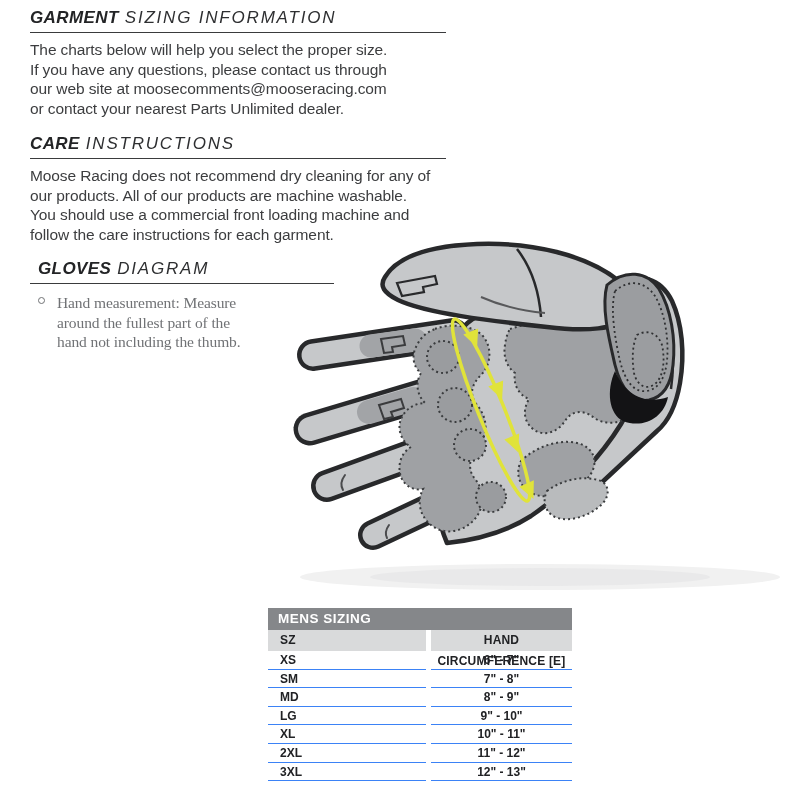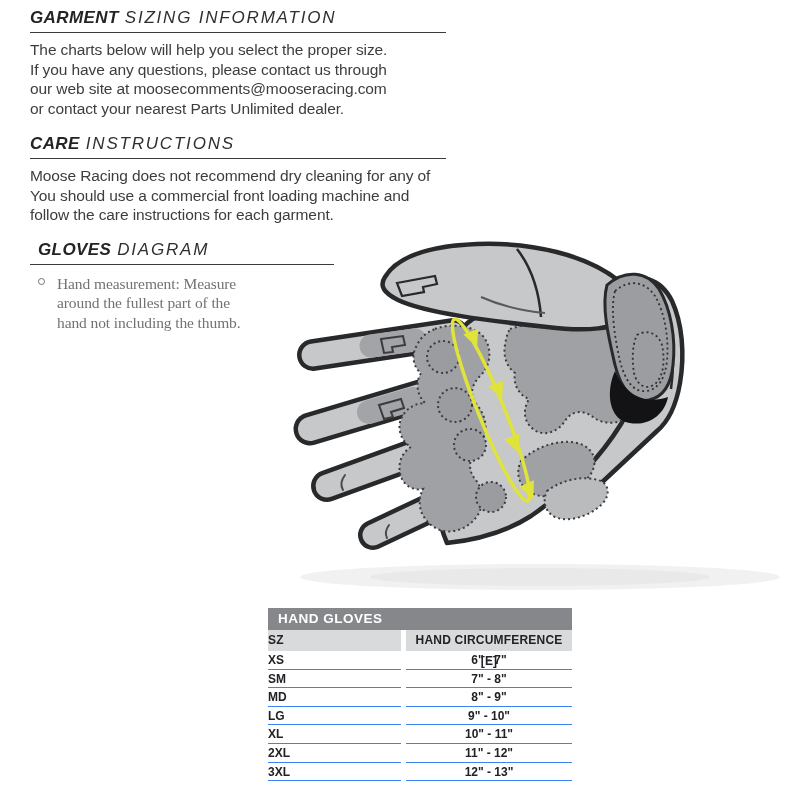--- a/index.html
+++ b/index.html
@@ -29,21 +29,21 @@
   .gap2{margin-top:15px;margin-left:8px;}
   
   .diagram{position:absolute;left:285px;top:233px;width:500px;height:368px;}
   
   .size-table{position:absolute;left:268px;top:608px;width:304px;font-weight:bold;color:#212225;}
   .tbl-title{
     height:22px;line-height:22px;background:#85878a;color:#ffffff;
     font-size:13.5px;letter-spacing:.5px;padding-left:10px;
   }
   .tbl-row{display:flex;height:21px;line-height:21px;font-size:12px;}
-  .tbl-row .c1{width:133px;box-sizing:border-box;}
+  .tbl-row .c1{width:158px;padding-left:12px;box-sizing:border-box;}
   .tbl-row .cgap{width:5px;}
   .tbl-row .c2{flex:1;text-align:center;}
   .hdr .c1,.hdr .c2{background:#d9dadb;letter-spacing:.2px;}
   .data{height:18.6px;line-height:18.6px;}
   .data .c1,.data .c2{border-bottom:1px solid #3b82f6;}
 </style>
 </head>
 <body>
 
 <div id="page">
@@ -60,20 +60,21 @@
       <span>our web site at moosecomments@mooseracing.com</span>
       <span>or contact your nearest Parts Unlimited dealer.</span>
     </div>
 
     <div class="sec-head gap1">
       <span class="w1">CARE</span><span class="w2">INSTRUCTIONS</span>
     </div>
     <hr class="rule">
     <div class="para">
       <span>Moose Racing does not recommend dry cleaning for any of</span>
+      <span>our products. All of our products are machine washable.</span>
       <span>You should use a commercial front loading machine and</span>
       <span>follow the care instructions for each garment.</span>
     </div>
 
     <div class="sec-head gap2" style="width:304px">
       <span class="w1">GLOVES</span><span class="w2">DIAGRAM</span>
     </div>
     <hr class="rule" style="width:304px">
     <div class="bullet-row">
       <span class="bullet-dot"></span>
@@ -183,21 +184,21 @@
           <polygon points="0,11 -8,-6 8,-6" transform="translate(188,104) rotate(-22)"></polygon>
           <polygon points="0,11 -8,-6 8,-6" transform="translate(213,156) rotate(-22)"></polygon>
           <polygon points="0,11 -8,-6 8,-6" transform="translate(229,209) rotate(-22)"></polygon>
           <polygon points="0,11 -8,-6 8,-6" transform="translate(244,256) rotate(-24)"></polygon>
         </g>
       </g>
     </svg>
   </div>
 
   <div class="size-table">
-    <div class="tbl-title">HAND GLOVES</div>
+    <div class="tbl-title">MENS SIZING</div>
     <div class="tbl-row hdr">
       <div class="c1">SZ</div>
       <div class="cgap"></div>
       <div class="c2">HAND CIRCUMFERENCE [E]</div>
     </div>
 
     <div class="tbl-row data">
       <div class="c1">XS</div>
       <div class="cgap"></div>
       <div class="c2">6" - 7"</div>

